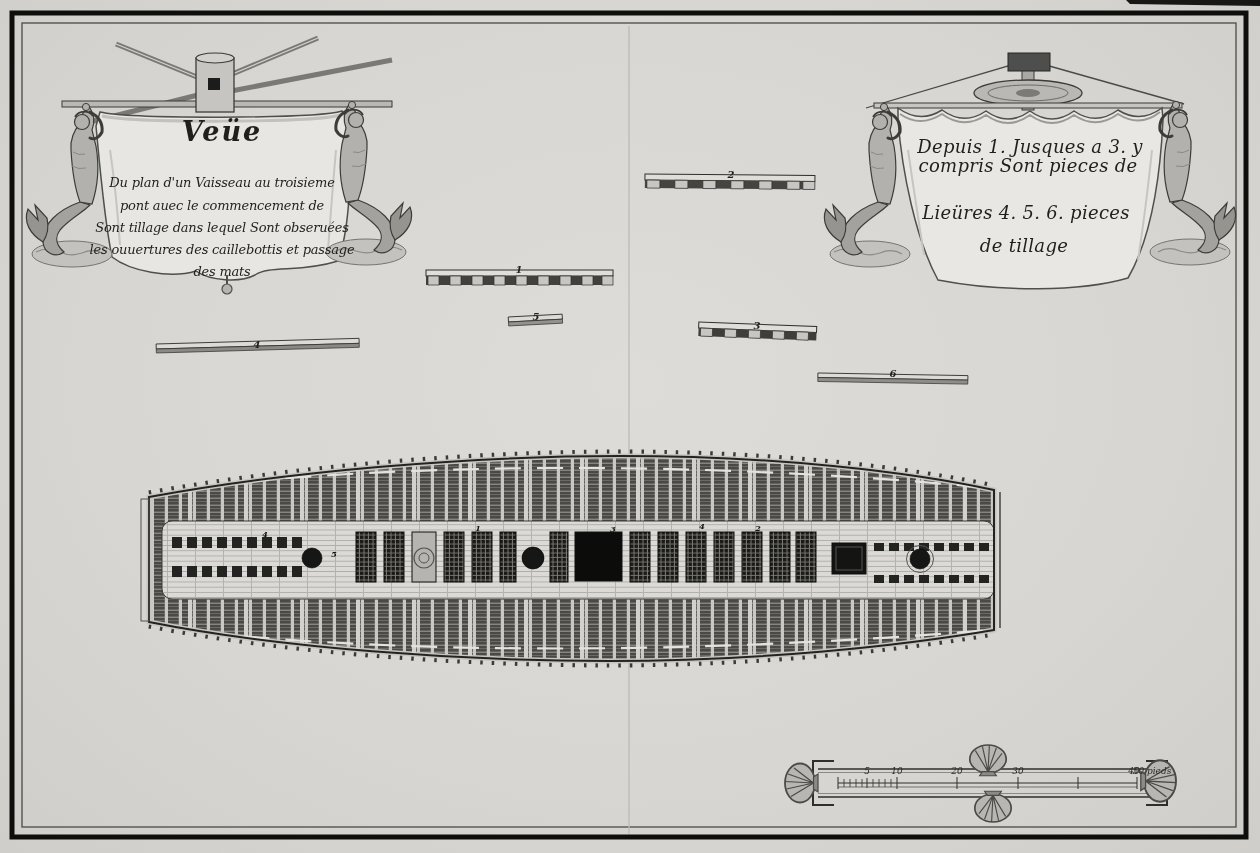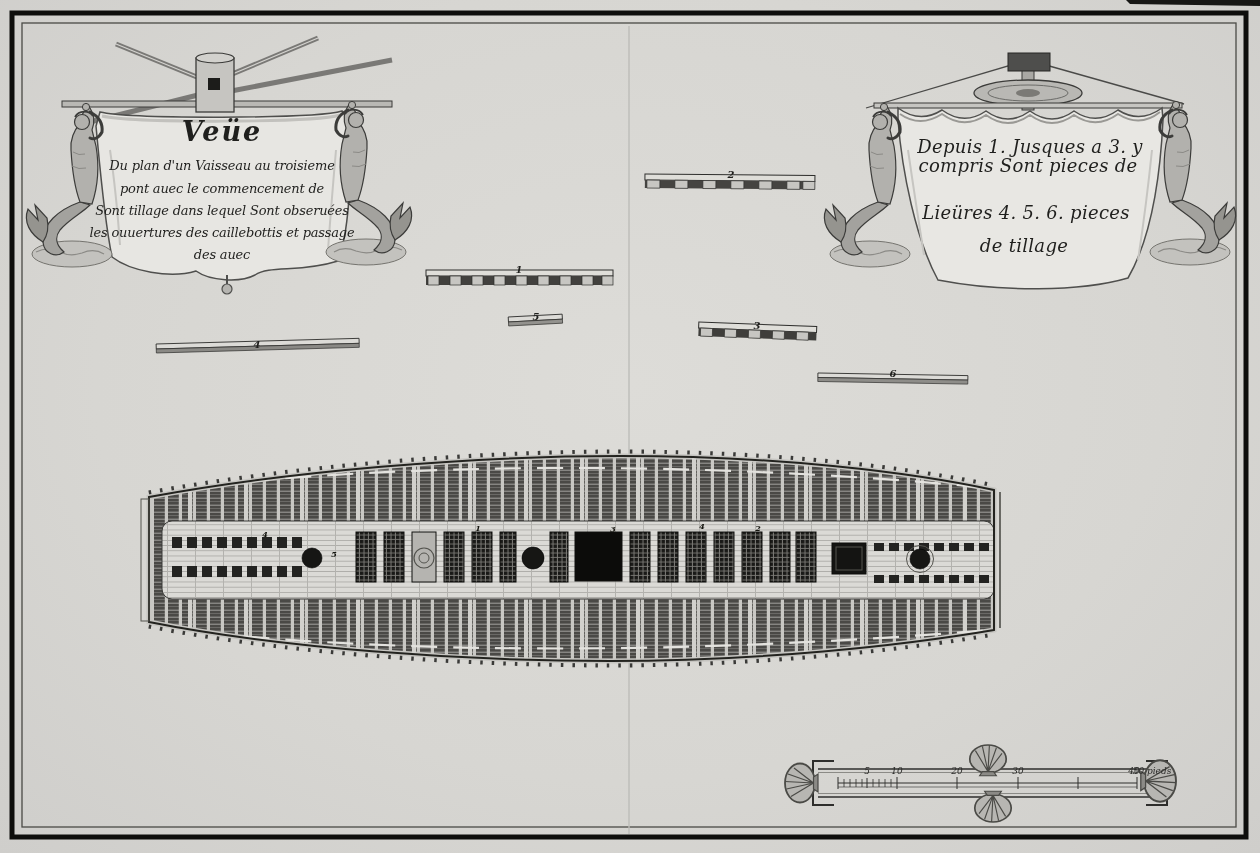--- a/index.html
+++ b/index.html
@@ -9,21 +9,21 @@
     font-family:"DejaVu Serif", serif;
   }
   svg{position:absolute;left:0;top:0;}
   .txt{position:absolute;left:0;top:0;width:1104px;height:853px;pointer-events:none;text-decoration:underline;}
   .t{
     position:absolute;font-style:italic;color:#1f1f1d;white-space:nowrap;
     transform:translateX(-50%);text-align:center;
     font-family:"DejaVu Serif", serif;
   }
   .lc-title{font-size:27px;letter-spacing:2px;font-weight:bold;}
-  .lc-line{font-size:13px;letter-spacing:-0.2px;}
+  .lc-line{font-size:13px;letter-spacing:-0.2px;margin-top:17px;}
   .rc-line{font-size:18px;letter-spacing:0.3px;}
   .piece-num{font-size:10px;font-weight:bold;}
   .deck-num{font-size:8px;font-weight:bold;color:#15150f;}
   .scale-num{font-size:9px;color:#2a2a28;}
 </style>
 </head>
 <body>
 
 <div id="stage">
 
@@ -288,21 +288,21 @@
   </g>
 </svg>
 
 <div class="txt">
 
   <span class="t lc-title" style="left:222px;top:116px;">Veüe</span>
   <span class="t lc-line" style="left:222px;top:158px;">Du plan d'un Vaisseau au troisieme</span>
   <span class="t lc-line" style="left:222px;top:181px;">pont auec le commencement de</span>
   <span class="t lc-line" style="left:222px;top:203px;">Sont tillage dans lequel Sont obseruées</span>
   <span class="t lc-line" style="left:222px;top:225px;">les ouuertures des caillebottis et passage</span>
-  <span class="t lc-line" style="left:222px;top:247px;">des auec</span>
+  <span class="t lc-line" style="left:222px;top:247px;">des mats</span>
 
   <span class="t rc-line" style="left:1030px;top:136px;">Depuis 1. Jusques a 3. y</span>
   <span class="t rc-line" style="left:1028px;top:155px;">compris Sont pieces de</span>
   <span class="t rc-line" style="left:1026px;top:202px;">Lieüres 4. 5. 6. pieces</span>
   <span class="t rc-line" style="left:1024px;top:235px;">de tillage</span>
 
   <span class="t piece-num" style="left:519px;top:264px;">1</span>
   <span class="t piece-num" style="left:731px;top:169px;">2</span>
   <span class="t piece-num" style="left:757px;top:320px;">3</span>
   <span class="t piece-num" style="left:257px;top:339px;">4</span>

